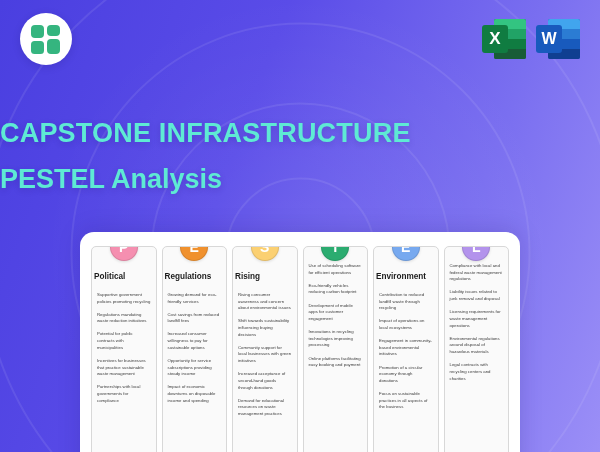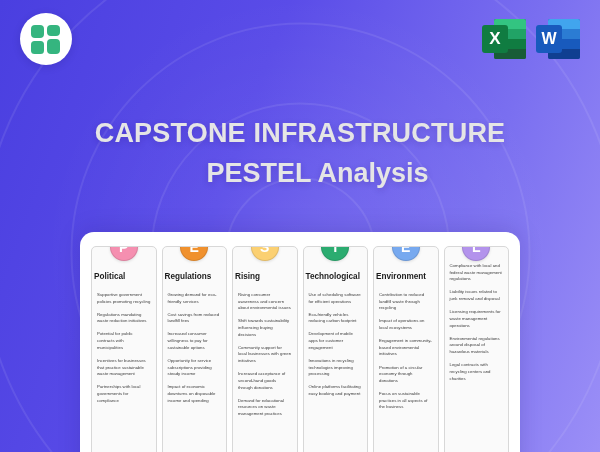--- a/index.html
+++ b/index.html
@@ -138,37 +138,35 @@
     border-radius: 3px;
     display: flex; align-items: center; justify-content: center;
     color: #fff; font-weight: 700; font-size: 16px;
     font-family: "Liberation Sans", sans-serif;
   }
 
   
   .title-block {
     position: absolute;
     top: 118px; left: 0; right: 0;
-    text-align: center;
     z-index: 5;
-    color: #e5e5e5;
+    color: #5eead4;
     text-shadow: 0 2px 6px rgba(40,20,120,0.22);
   }
   .title-main {
     font-size: 27px;
     font-weight: 700;
     letter-spacing: 0.2px;
     line-height: 1.18;
   }
   .title-sub {
     font-size: 27px;
     font-weight: 700;
     line-height: 1.3;
-    margin-top: 6px;
-    padding-left: 35px;
+    margin-top: 12px;
   }
 
   
   .board {
     position: absolute;
     left: 80px;
     top: 232px;
     width: 440px;
     height: 260px;
     background: #ffffff;
@@ -323,21 +321,20 @@
         <div class="col-body">
           <div class="bullet">Rising consumer awareness and concern about environmental issues</div>
           <div class="bullet">Shift towards sustainability influencing buying decisions</div>
           <div class="bullet">Community support for local businesses with green initiatives</div>
           <div class="bullet">Increased acceptance of second-hand goods through donations</div>
           <div class="bullet">Demand for educational resources on waste management practices</div>
         </div>
       </div>
       <div class="col">
         <div class="badge" style="background: rgb(43, 172, 112);">T</div>
-        <div class="col-head">Technological</div>
         <div class="col-body">
           <div class="bullet">Use of scheduling software for efficient operations</div>
           <div class="bullet">Eco-friendly vehicles reducing carbon footprint</div>
           <div class="bullet">Development of mobile apps for customer engagement</div>
           <div class="bullet">Innovations in recycling technologies improving processing</div>
           <div class="bullet">Online platforms facilitating easy booking and payment</div>
         </div>
       </div>
       <div class="col">
         <div class="badge" style="background: rgb(119, 169, 239);">E</div>

